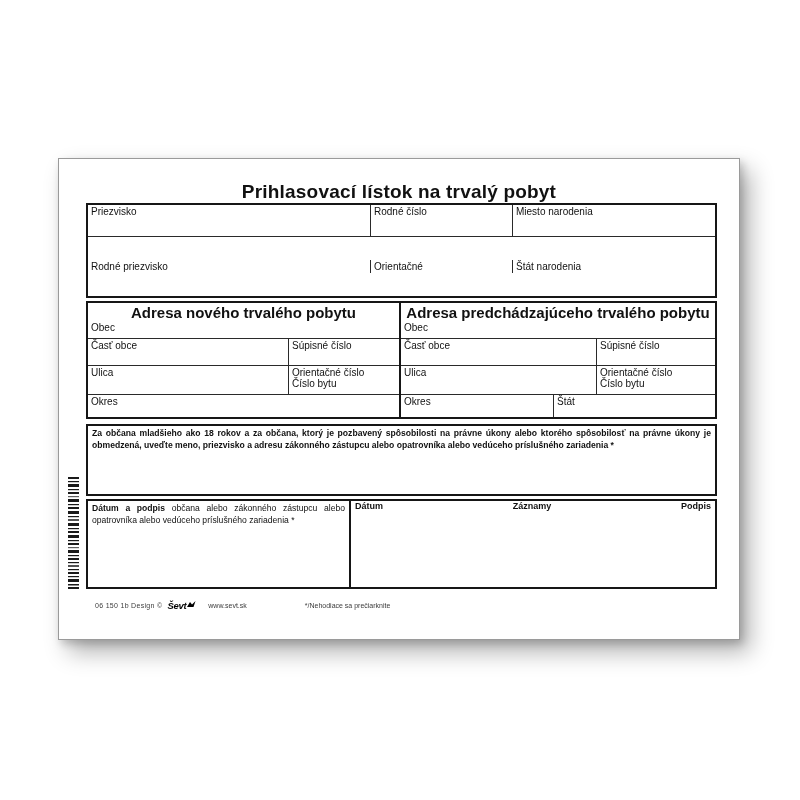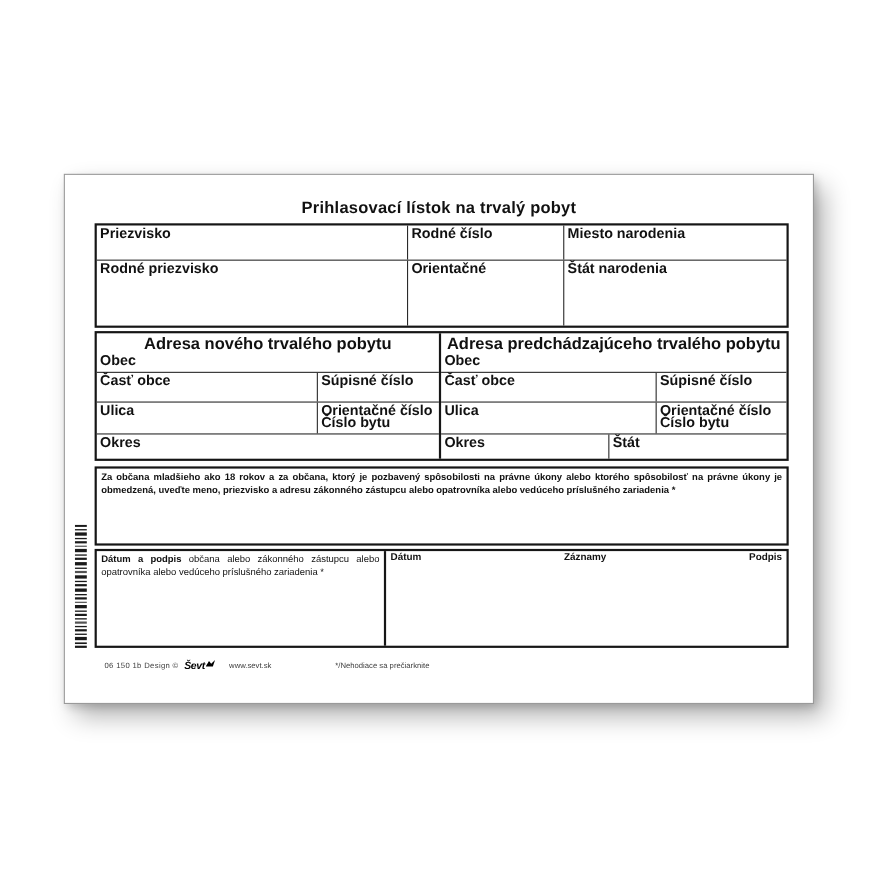--- a/index.html
+++ b/index.html
@@ -8,30 +8,30 @@
     font-family:"Liberation Sans", sans-serif; color:#111;
     -webkit-font-smoothing:antialiased;
   }
   .page {
     position:absolute; left:58px; top:158px; width:682px; height:482px;
     background:#fff; border:1px solid #9a9a9a; box-sizing:border-box;
     box-shadow: 10px 12px 22px rgba(0,0,0,0.30), 3px 4px 8px rgba(0,0,0,0.18);
   }
   .form-title {
     position:absolute; top:22px; left:0; width:100%; text-align:center;
-    font-size:15px; font-weight:700; letter-spacing:0.2px;
+    font-size:19px; font-weight:700; letter-spacing:0.2px;
   }
   .box { position:absolute; left:27px; width:631px; border:2px solid #161616; box-sizing:border-box; background:#fff; }
-  .lbl { font-size:13px; font-weight:700; line-height:11px; }
+  .lbl { font-size:10px; font-weight:400; line-height:11px; }
   .pad { padding:1px 3px; box-sizing:border-box; }
 
   
   #t-personal { top:44px; height:95px; display:flex; flex-direction:column; }
   .t1-row { display:flex; border-bottom:1px solid #2a2a2a; }
-  .t1-row.last { border-bottom:none; flex:1; }
+  .t1-row.last { border-bottom:none; flex:1;align-items:center; }
   .t1-r1 { height:31px; } .t1-r2 { height:31px; }
   .t1c1 { width:282px; } .t1c2 { width:143px; border-left:1px solid #2a2a2a; border-right:1px solid #2a2a2a; }
   .t1c3 { flex:1; }
   .cell { box-sizing:border-box; }
   .stack2 { display:flex; flex-direction:column; justify-content:space-between; padding-bottom:2px; }
 
   
   #t-address { top:142px; height:118px; display:flex; }
   .addr-half { display:flex; flex-direction:column; box-sizing:border-box; }
   .addr-left  { width:313px; border-right:2px solid #161616; }

